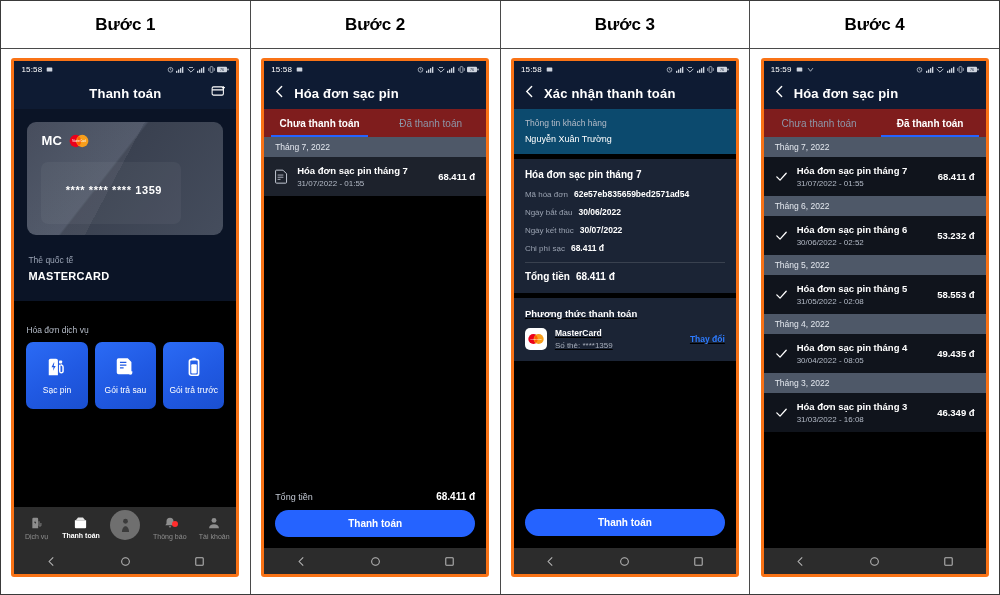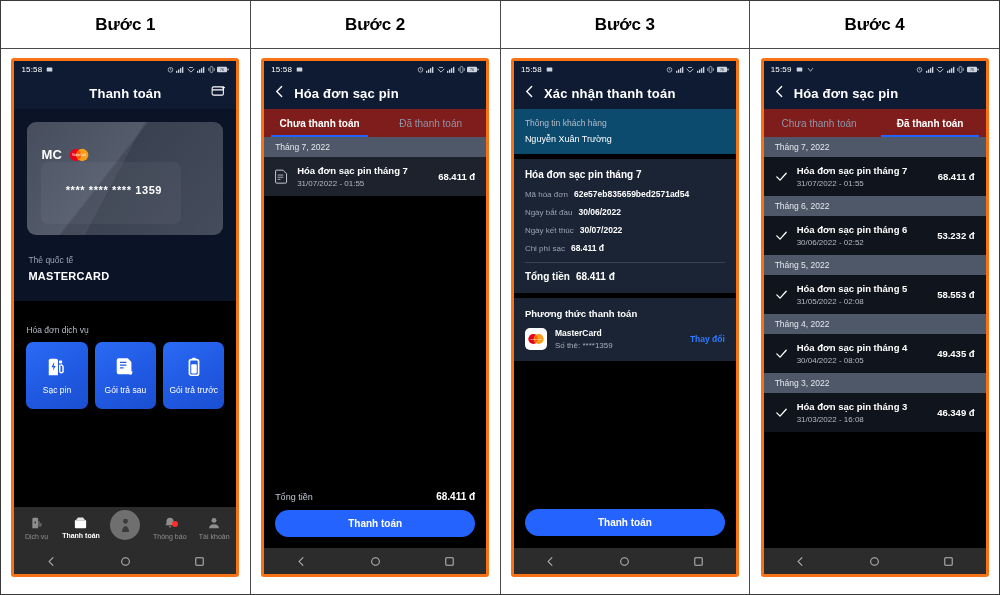--- a/index.html
+++ b/index.html
@@ -45,21 +45,21 @@
   .tab.active:after{content:"";position:absolute;bottom:0;left:6%;right:6%;height:2.5px;background:#2563ff;}
 
   .screen{flex:1 1 auto;background:#000;overflow:hidden;position:relative;}
 
   .navbar{flex:0 0 26px;background:#2c2c2c;display:flex;align-items:center;justify-content:space-around;}
   .nav-g{opacity:.82}
   .card-area{background:#0b1426;padding:13px 13px 16px 13px;}
   .credit-card{height:113px;border-radius:9px;position:relative;overflow:hidden;
     background:linear-gradient(128deg,#3c4354 0%,#4a5263 42%,#3a4150 43%,#454d5d 100%);}
   .cc-sheen{position:absolute;inset:0;background:linear-gradient(118deg,rgba(255,255,255,.055) 0 46%,rgba(255,255,255,0) 46%);}
-  .cc-brand{position:absolute;top:25px;left:14px;display:flex;align-items:center;gap:6px;}
+  .cc-brand{position:absolute;top:11px;left:14px;display:flex;align-items:center;gap:6px;}
   .cc-mc{color:#fff;font-size:13px;font-weight:bold;letter-spacing:.4px;}
   .cc-chipbox{position:absolute;left:14px;top:40px;width:140px;height:62px;border-radius:7px;
     background:rgba(255,255,255,.045);}
   .cc-num{position:absolute;left:14px;top:62px;width:145px;color:#fff;font-size:11px;
     letter-spacing:.6px;font-weight:bold;text-align:center;}
   .card-meta{padding:4px 14px 19px 14px;background:#0b1426;}
   .cm-label{color:#9aa3b4;font-size:8.5px;margin-bottom:5px;}
   .cm-value{color:#fff;font-size:11px;font-weight:bold;letter-spacing:.3px;}
   .svc-sec{background:#000;padding:24px 12px 0 12px;}
   .svc-title{color:#b6bdc9;font-size:8.5px;margin-bottom:7px;}
@@ -101,21 +101,21 @@
   .cust-lbl{color:#b5bcc8;font-size:8.5px;margin-bottom:6px;}
   .cust-name{color:#fff;font-size:9px;}
   .det-sec{background:#1b2435;margin-top:5px;padding:10px 11px 11px 11px;}
   .det-title{color:#fff;font-size:10px;font-weight:bold;margin-bottom:9px;}
   .det-row{display:flex;justify-content:flex-start;align-items:center;margin-bottom:8px;gap:6px;}
   .det-k{color:#99a1b0;font-size:8px;}
   .det-v{color:#fff;font-size:8.5px;font-weight:bold;text-align:right;}
   .det-div{height:1px;background:#39414f;margin:9px 0 8px 0;}
   .det-tot-k{color:#fff;font-size:10px;font-weight:bold;}
   .det-tot-v{color:#fff;font-size:10px;font-weight:bold;}
-  .pm-sec{background:#1b2435;margin-top:5px;padding:10px 11px 11px 11px;}
+  .pm-sec{background:#1b2435;margin-top:5px;padding:10px 11px 11px 11px;text-decoration:underline;}
   .pm-title{color:#fff;font-size:9.5px;font-weight:bold;margin-bottom:9px;}
   .pm-row{display:flex;align-items:center;gap:8px;}
   .pm-logo{width:22px;height:22px;border-radius:5px;background:#fff;display:flex;
     align-items:center;justify-content:center;flex:0 0 22px;}
   .pm-txt{flex:1 1 auto;}
   .pm-n{color:#fff;font-size:8.5px;font-weight:bold;margin-bottom:3px;}
   .pm-s{color:#a7aebb;font-size:8px;}
   .pm-chg{color:#2d7bff;font-size:8.5px;font-weight:bold;cursor:pointer;}
   .pci{background:#000;padding:11px 11px;display:flex;align-items:center;gap:7px;}
   .pci-t{color:#c8cdd6;font-size:8px;}

